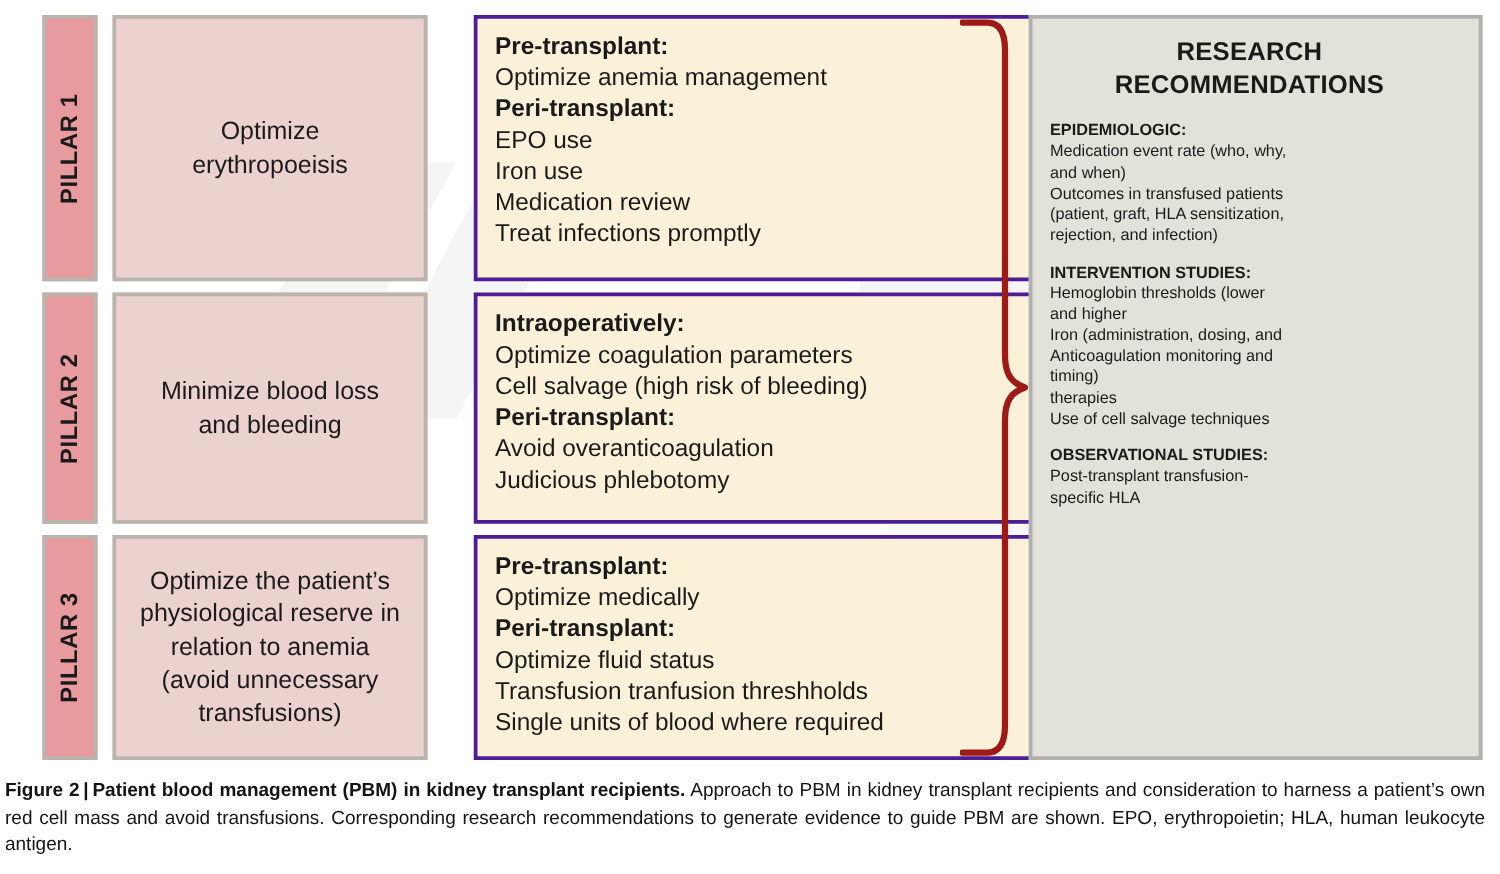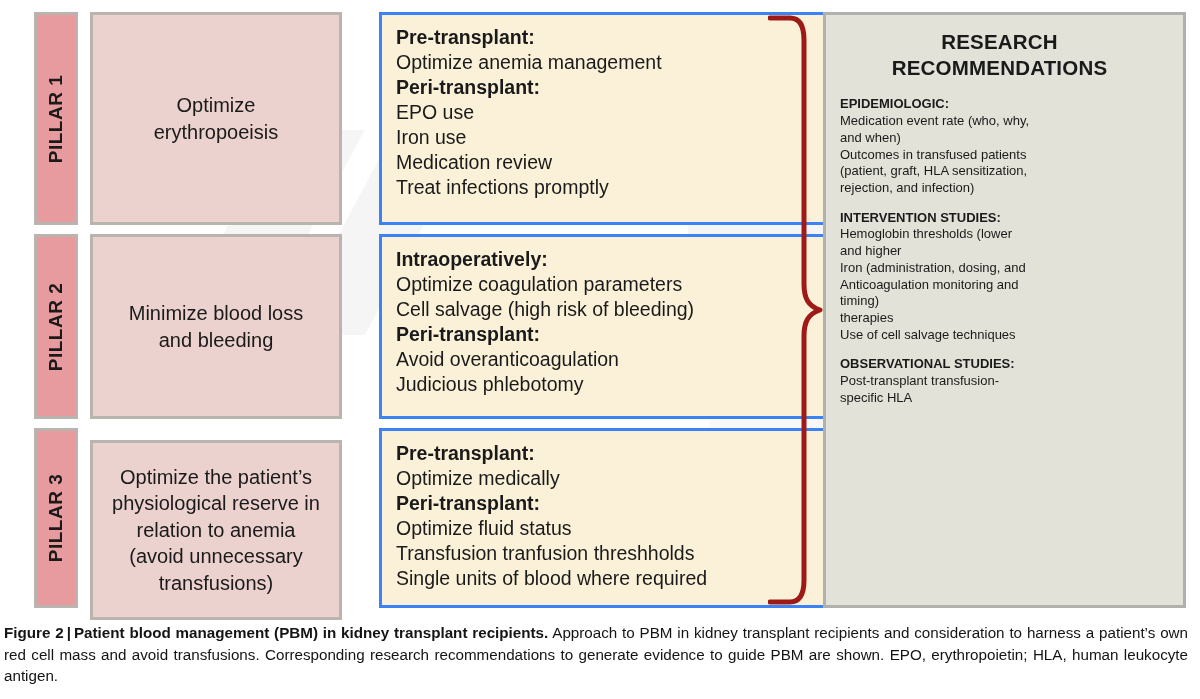--- a/index.html
+++ b/index.html
@@ -83,21 +83,21 @@
     line-height: 1.32;
     color: #1a1a1a;
   }
 
   
   .action-box {
     position: absolute;
     left: 379px;
     width: 453px;
     background: #faf1d8;
-    border: 3px solid #3b82f6;
+    border: 3px solid #4c1d95;
     box-sizing: border-box;
     padding: 10px 0 8px 14px;
   }
   .action-box .line {
     font-size: 19.5px;
     line-height: 1.285;
     color: #1a1a1a;
     white-space: nowrap;
   }
   .action-box .line.bold {
@@ -210,21 +210,21 @@
       <div class="line">Optimize coagulation parameters</div>
       <div class="line">Cell salvage (high risk of bleeding)</div>
       <div class="line bold">Peri-transplant:</div>
       <div class="line">Avoid overanticoagulation</div>
       <div class="line">Judicious phlebotomy</div>
     </div>
 
     <div class="pillar-strip" style="left:34px; top:428px; height:180px;">
       <span class="vtext">PILLAR 3</span>
     </div>
-    <div class="pillar-box" style="top:440px; height:180px;">
+    <div class="pillar-box" style="top:428px; height:180px;">
       <div class="ptext">
         <div>Optimize the patient’s</div>
         <div>physiological reserve in</div>
         <div>relation to anemia</div>
         <div>(avoid unnecessary</div>
         <div>transfusions)</div>
       </div>
     </div>
     <div class="action-box" style="top:428px; height:180px;">
       <div class="line bold">Pre-transplant:</div>

